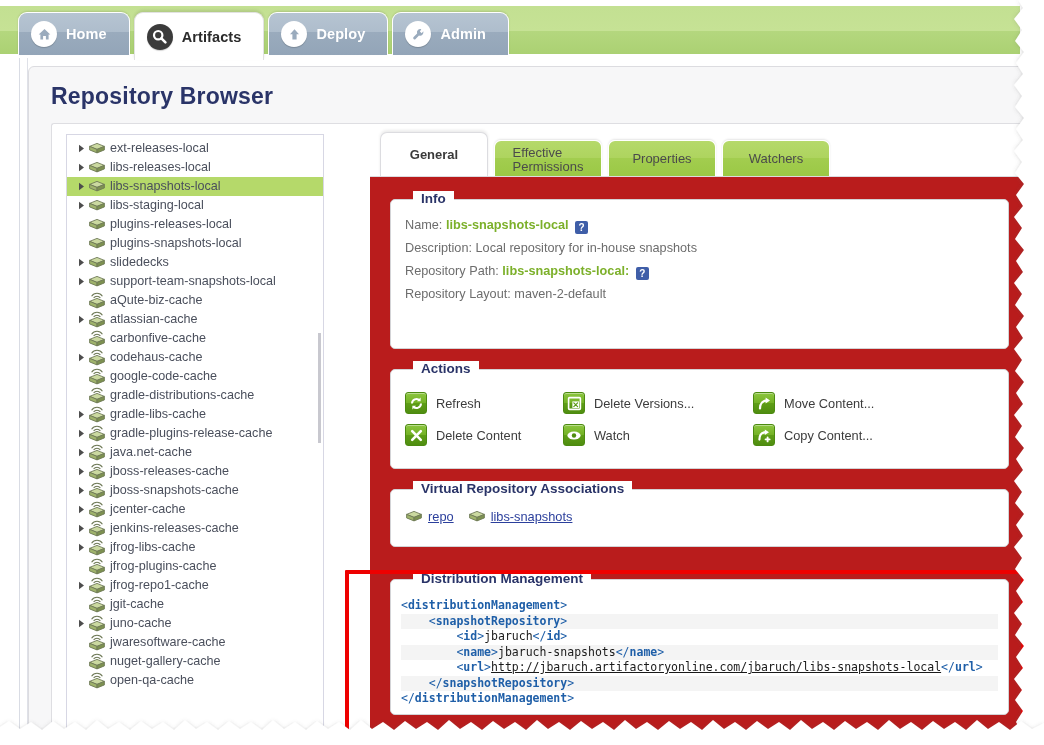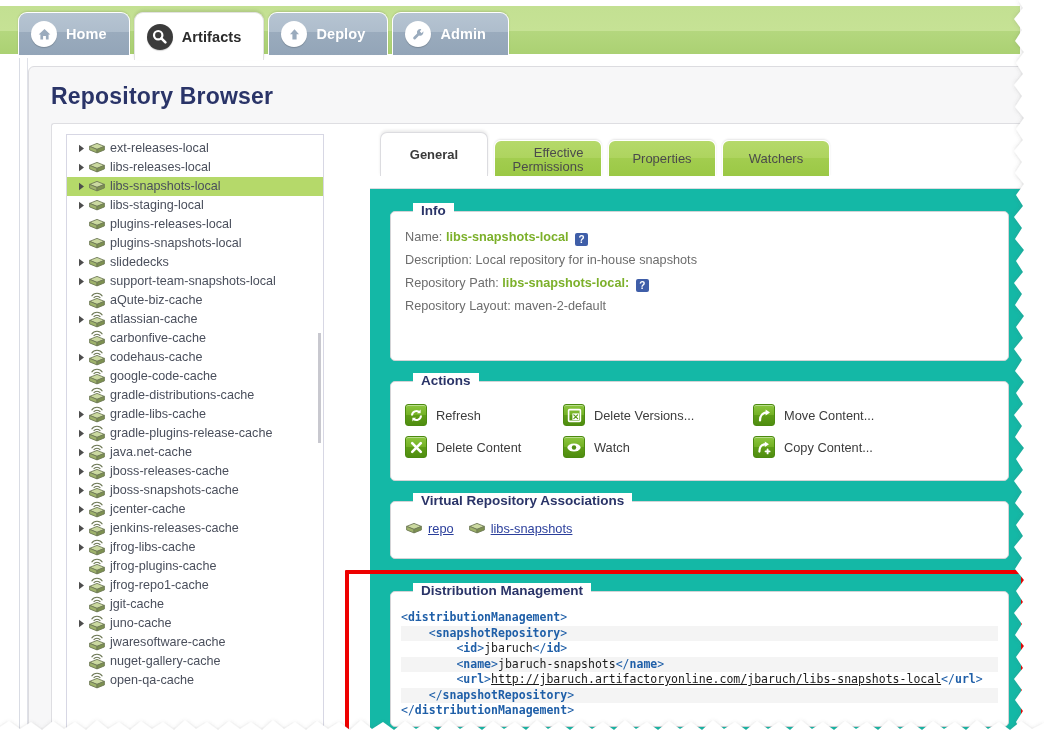--- a/index.html
+++ b/index.html
@@ -155,42 +155,41 @@
   
   .subtabs {
     position: absolute; left: 28px; top: 8px; display: flex; align-items: flex-end;
     z-index: 8;
   }
   .subtab {
     height: 36px; min-width: 108px;
     border-radius: 7px 7px 0 0;
     margin-right: 6px;
     display: flex; align-items: center; justify-content: center;
-    text-align: right;
+    text-align: left;
     padding: 0 14px;
     font-size: 13px; color: #4b4b4b;
     background: linear-gradient(to bottom, #b5d96a 0%, #aed45f 48%, #a2cd4f 50%, #9bc845 100%);
     border: 1px solid #ffffff; border-bottom: none;
     box-shadow: 0 -1px 2px rgba(0,0,0,0.10);
     line-height: 14px;
   }
   .subtab.two-line { padding-top: 2px; }
   .subtab.active {
     background: #ffffff;
     border: 1px solid #dcdce0; border-bottom: none;
     height: 44px;
     font-weight: bold; color: #3a3a3a;
     box-shadow: 0 -2px 3px rgba(0,0,0,0.08);
   }
 
   .detail-body {
     position: absolute; left: 18px; top: 52px; right: 0; bottom: 0;
     border-top: 1px solid #dcdce0;
-    background: #14b8a6;
-    margin-top: 12px;
+    background: #b91c1c;
   }
 
   
   .fs {
     position: absolute;
     border: 1px solid #d3d3d6;
     border-radius: 5px;
     background: #ffffff;
   }
   .fs-legend {

